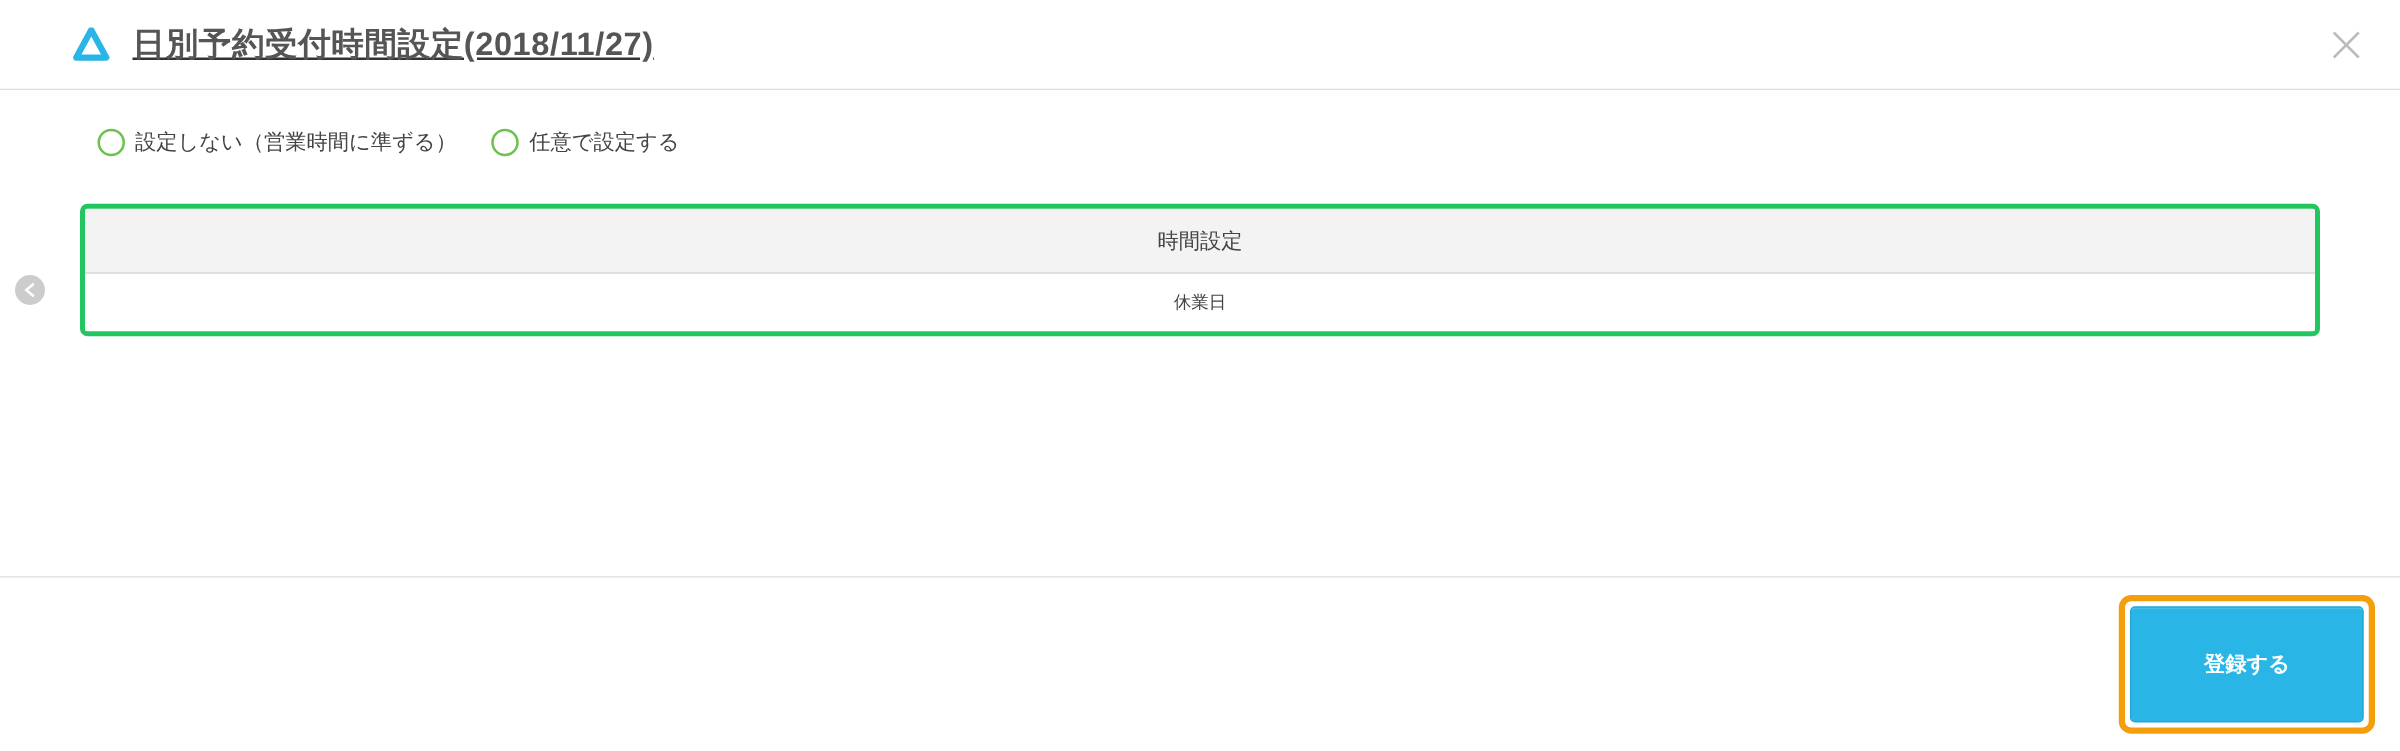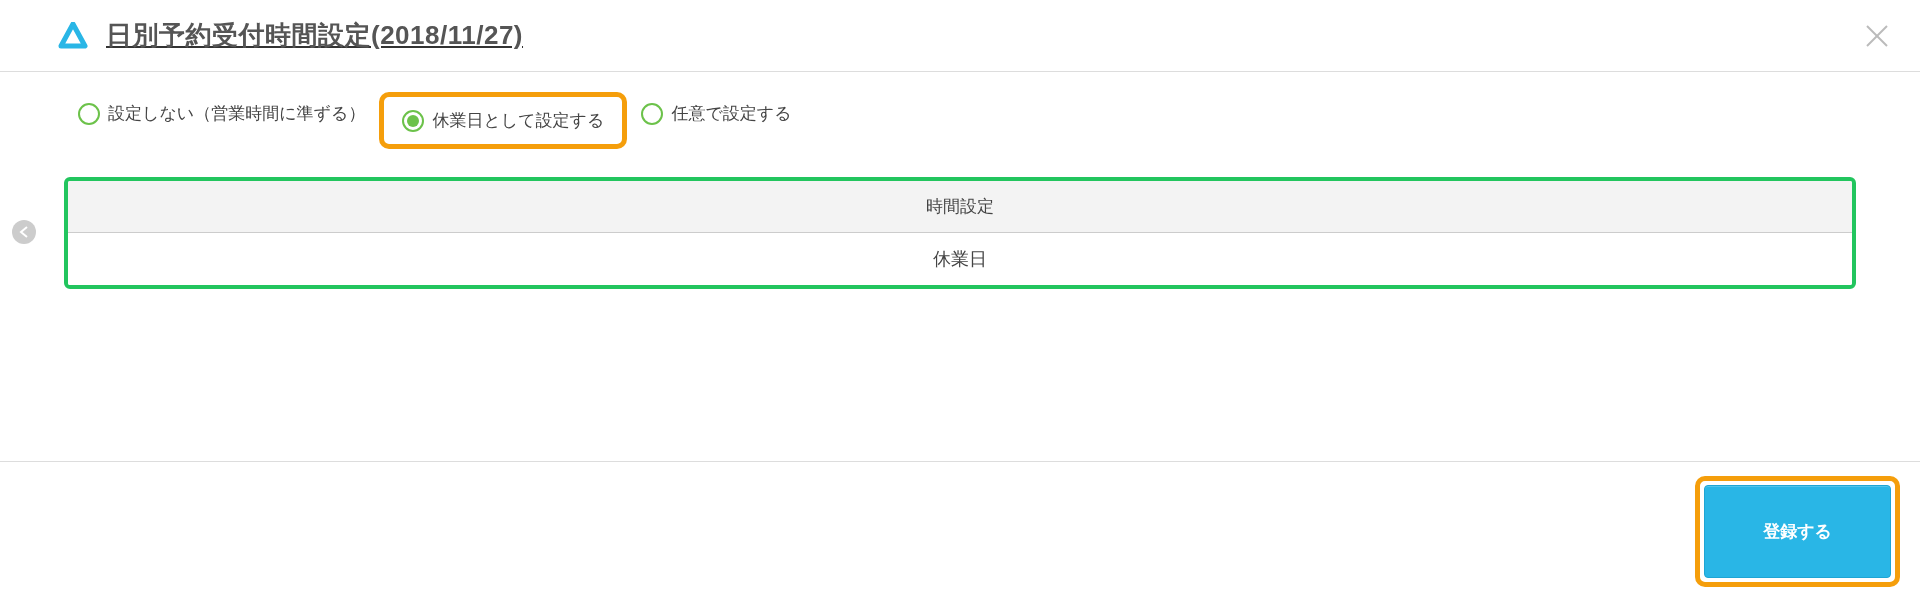--- a/index.html
+++ b/index.html
@@ -108,21 +108,21 @@
       background: #f3f3f3;
       text-align: center;
       padding: 14px 0;
       font-size: 17px;
       color: #444;
       border-bottom: 1px solid #ccc;
     }
     .time-body {
       text-align: center;
       padding: 14px 0;
-      font-size: 18px;
+      font-size: 14px;
       color: #444;
       background: #fff;
     }
 
     .back-circle {
       position: absolute;
       left: 12px;
       top: 220px;
       width: 24px;
       height: 24px;
@@ -191,26 +191,20 @@
 
 <div class="content">
 
   <div class="radio-row">
 
     <label class="radio-item">
       <span class="radio-circle"></span>
       <span class="radio-label">設定しない（営業時間に準ずる）</span>
     </label>
 
-    <div class="highlight-box">
-      <label class="radio-item" style="padding:6px 8px;">
-        <span class="radio-circle selected"></span>
-        <span class="radio-label">休業日として設定する</span>
-      </label>
-    </div>
 
     <label class="radio-item">
       <span class="radio-circle"></span>
       <span class="radio-label">任意で設定する</span>
     </label>
 
   </div>
 
   <div class="time-panel">
     <div class="time-header">時間設定</div>

